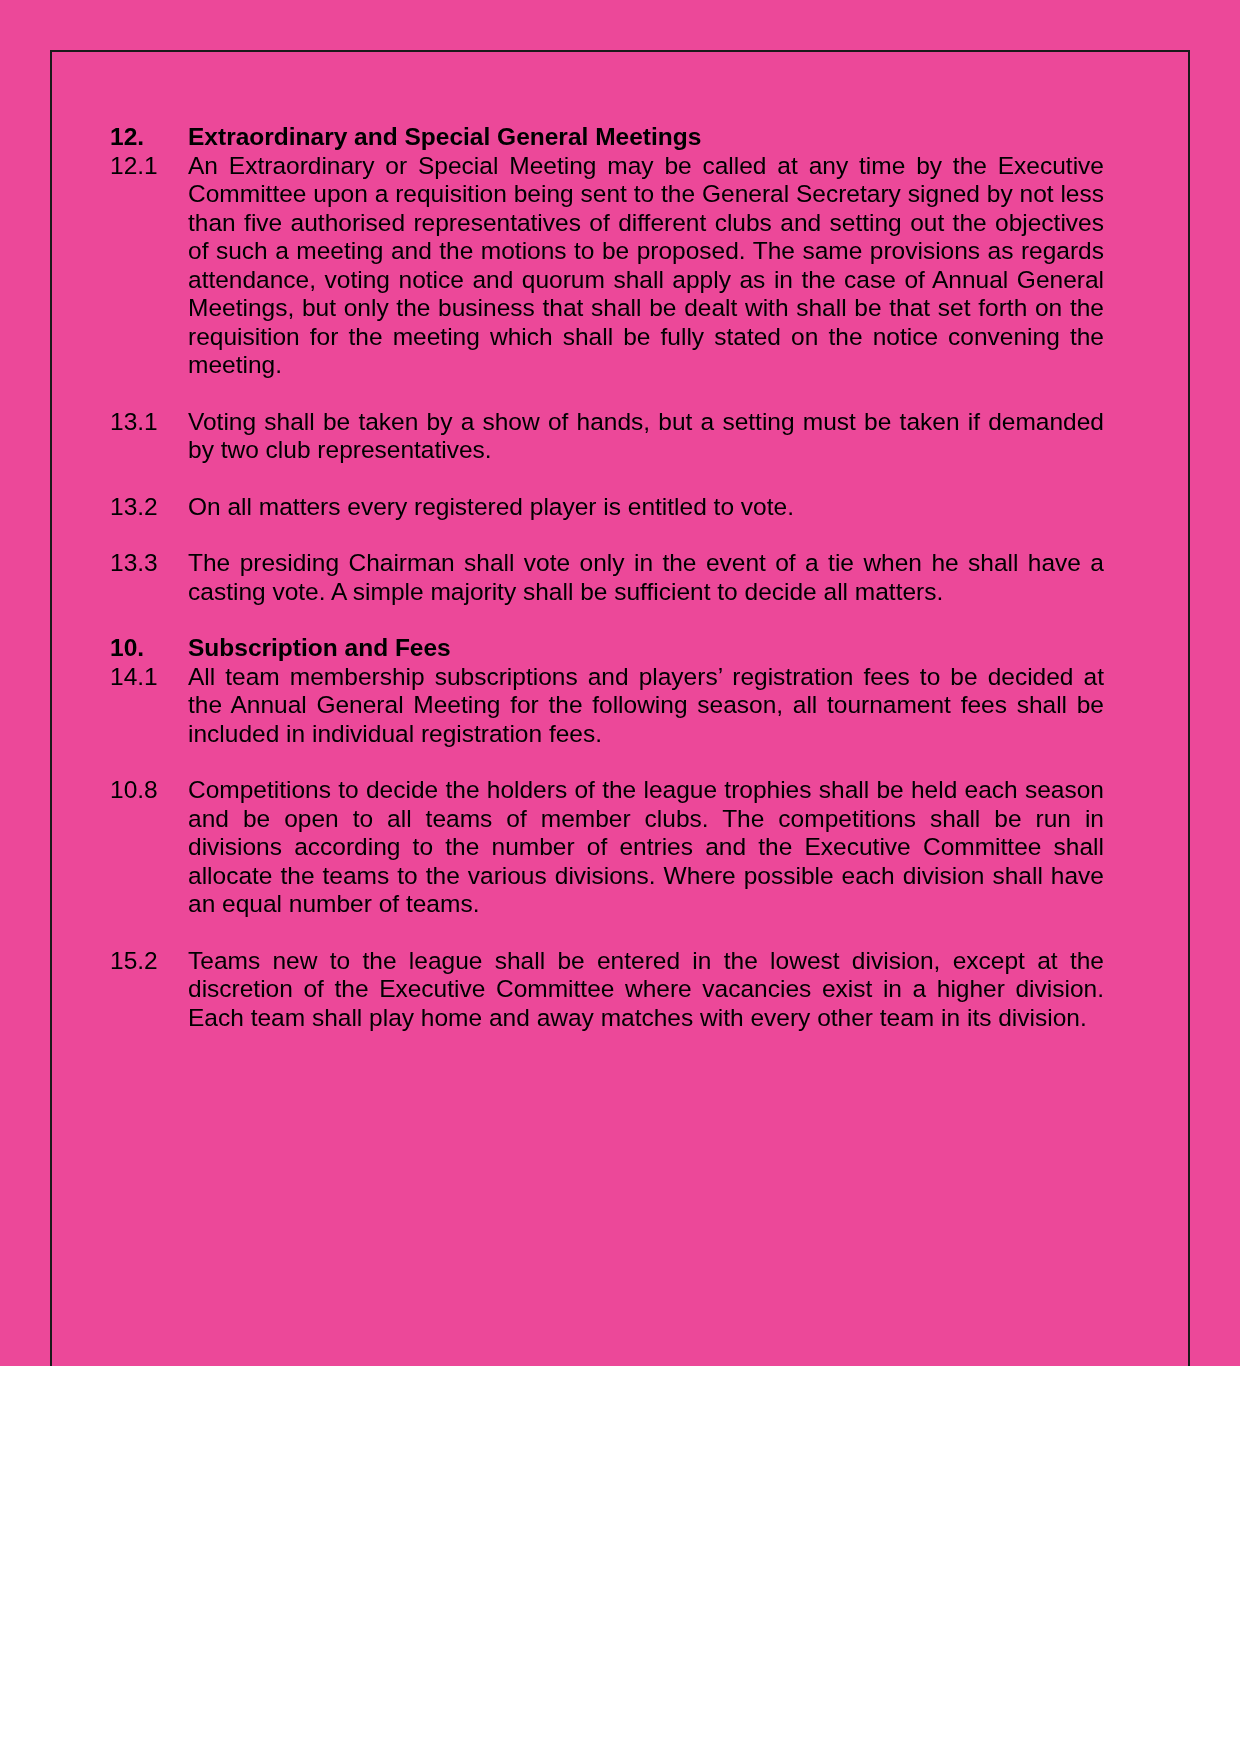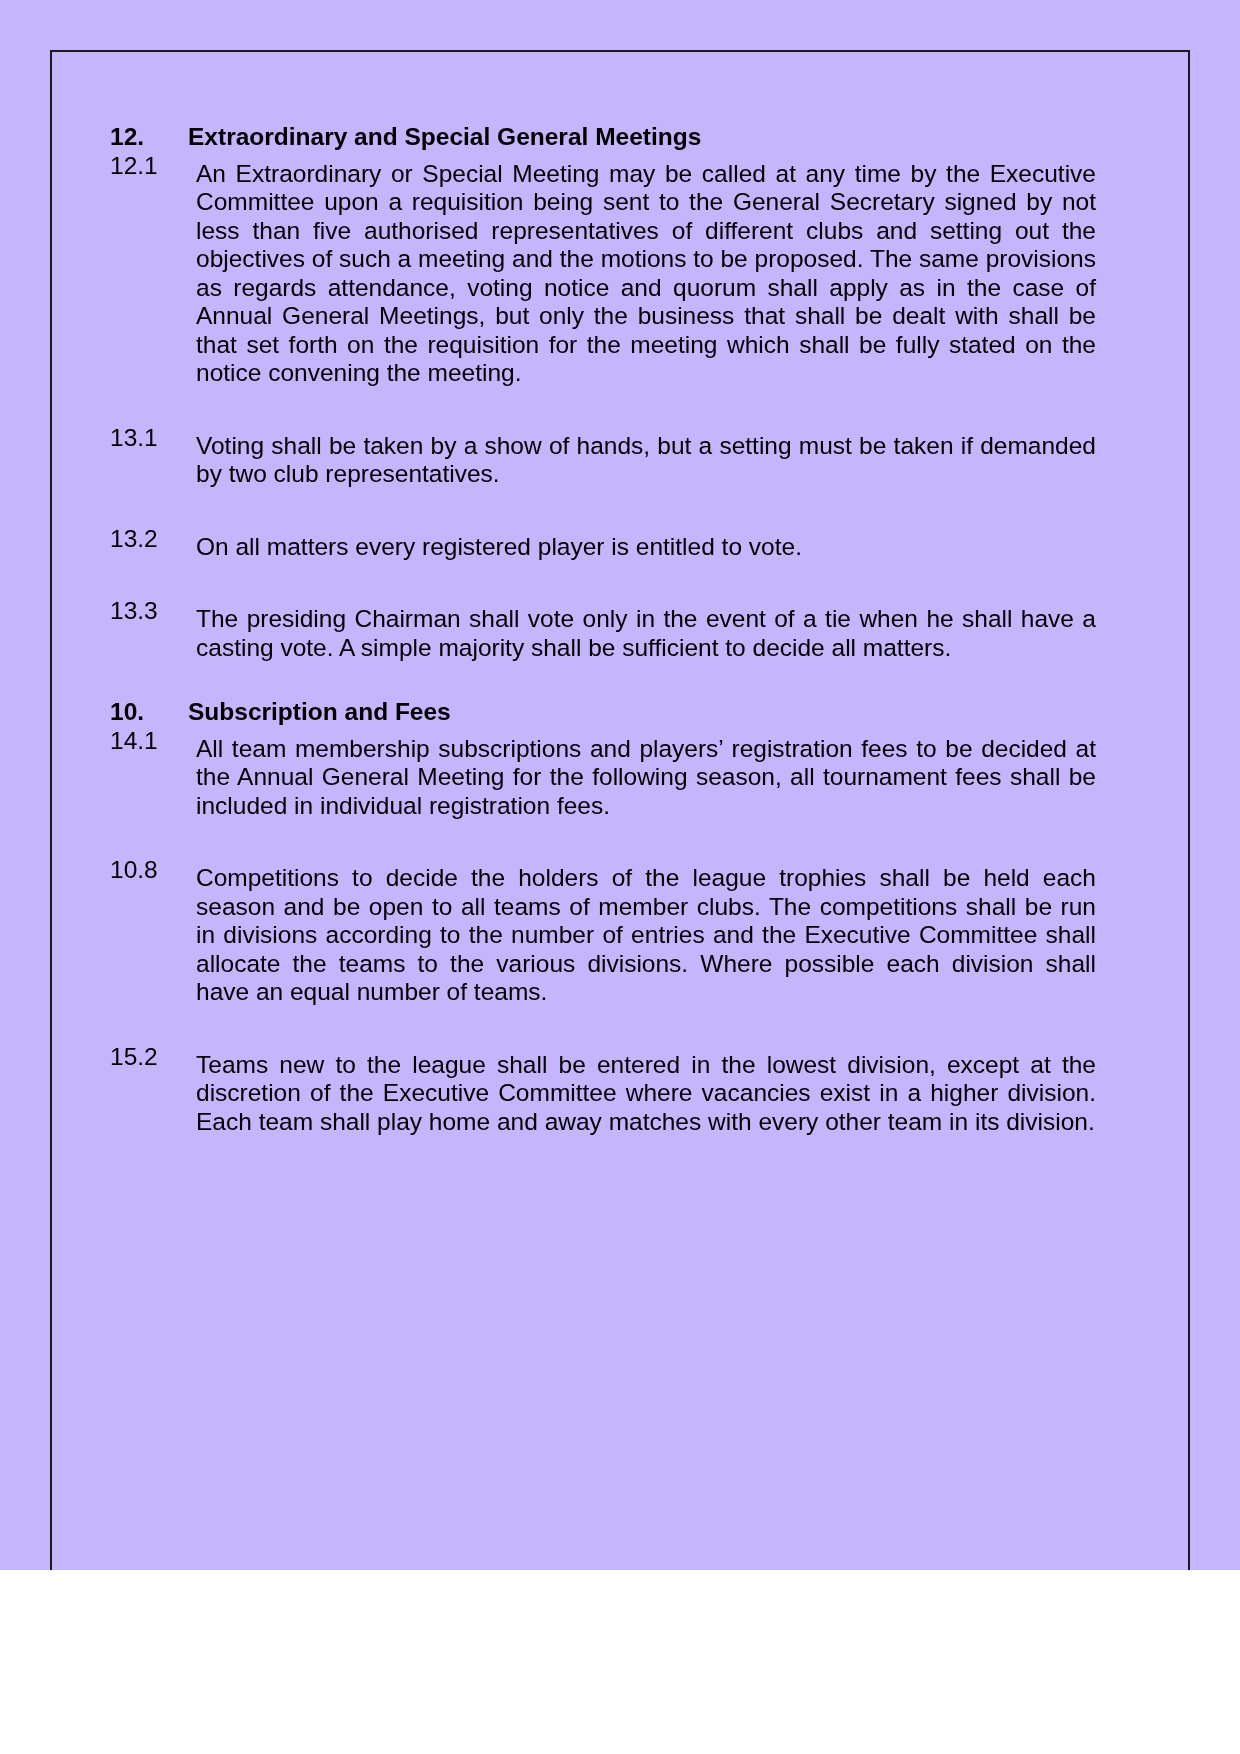--- a/index.html
+++ b/index.html
@@ -3,22 +3,22 @@
 <meta charset="utf-8">
 <style>
   html, body {
     margin: 0;
     padding: 0;
     background: #ffffff;
   }
   .page {
     position: relative;
     width: 1240px;
-    height: 1570px;
-    background: #c4b5fd;
+    height: 1366px;
+    background: #ec4899;
     color: #000000;
     font-family: "Liberation Sans", sans-serif;
     overflow: hidden;
   }
   .frame {
     position: absolute;
     left: 50px;
     top: 50px;
     width: 1136px;
     height: 1650px;
@@ -46,21 +46,21 @@
     flex: 1 1 auto;
     min-width: 0;
   }
   .sec-title {
     font-weight: bold;
   }
   .item {
     margin-bottom: 28px;
   }
   .clause {
-    margin: 8px;
+    margin: 0;
     text-align: justify;
   }
   .footer {
     position: absolute;
     left: 0;
     top: 1577px;
     width: 1240px;
     text-align: center;
     font-size: 24.5px;
     line-height: 28.5px;

